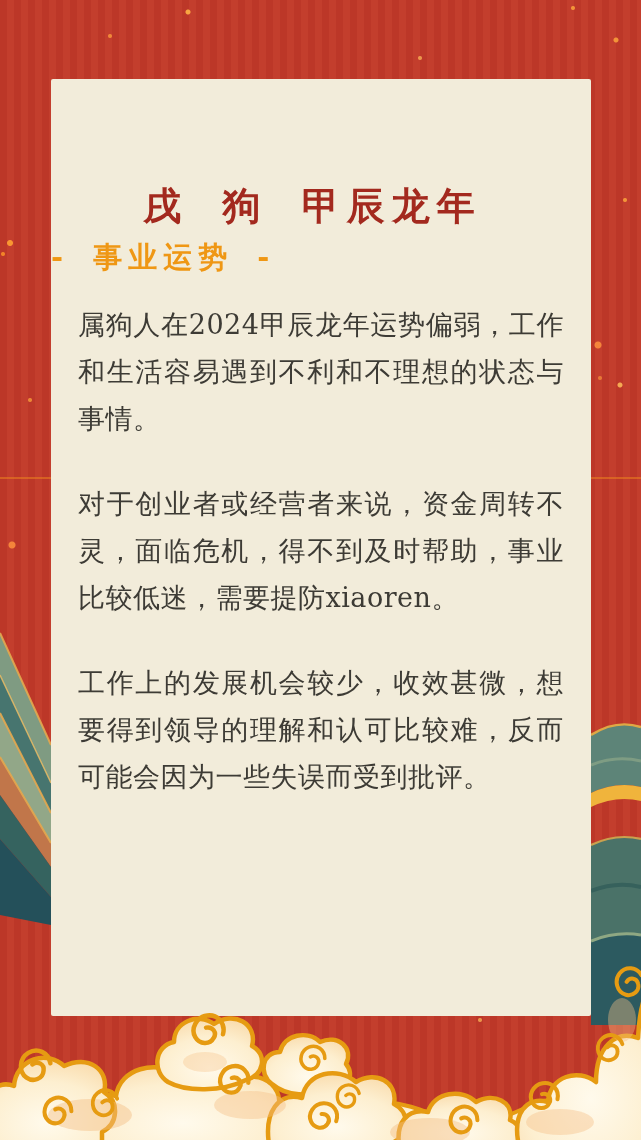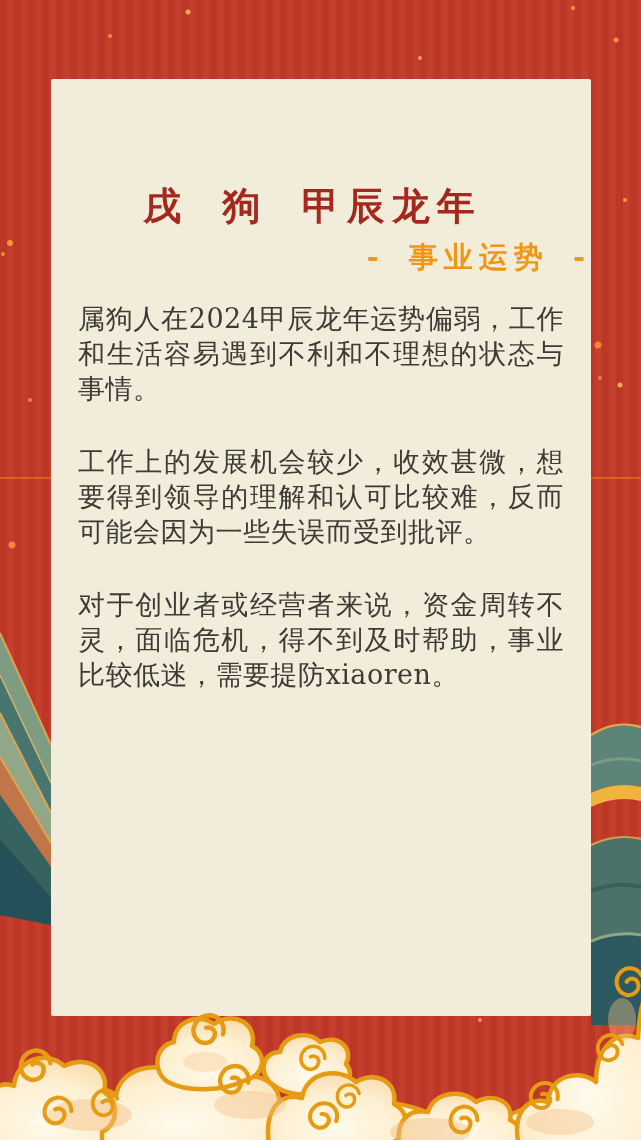--- a/index.html
+++ b/index.html
@@ -35,30 +35,30 @@
     background:var(--card-cream,#f2ecda);border-radius:2px;z-index:3;
     box-sizing:border-box;
   }
   .title{
     margin:104px 17px 0 0;text-align:center;
     font-family:"DejaVu Serif","Liberation Serif",serif;font-weight:bold;
     font-size:38px;line-height:46px;letter-spacing:7px;word-spacing:14px;
     color:var(--title-red,#a3291e);
   }
   .subtitle{
-    margin:10px 0 0 0;text-align:right;
+    margin:10px 0 0 0;text-align:left;
     font-family:"DejaVu Serif","Liberation Serif",serif;font-weight:bold;
     font-size:29px;line-height:36px;letter-spacing:6px;word-spacing:8px;
     color:var(--subtitle-orange,#ef9714);
   }
   .paragraphs{margin:26px 27px 0 27px;}
   .paragraphs p{
     margin:0 0 38px 0;
     font-family:"DejaVu Serif","Liberation Serif",serif;
-    font-size:27px;line-height:35px;color:var(--body-text,#3d3b35);
+    font-size:27px;line-height:47px;color:var(--body-text,#3d3b35);
     text-align:justify;text-justify:inter-ideograph;letter-spacing:.5px;
   }
   .mountain-left{position:absolute;left:0;top:615px;width:51px;height:320px;z-index:1;}
   .mountain-right{position:absolute;right:0;top:695px;width:50px;height:330px;z-index:1;}
   .clouds{position:absolute;left:0;bottom:0;width:641px;height:190px;z-index:5;}
 </style>
 </head>
 <body>
 
 <div class="canvas">
@@ -86,22 +86,22 @@
     <path d="M0 196 Q25 186 50 192" stroke="#2e5a57" stroke-width="4" fill="none" opacity="0.7"></path>
     <path d="M0 246 Q25 236 50 240 L50 330 L0 330 Z" fill="#2c5a60"></path>
     <path d="M0 246 Q25 236 50 240" stroke="#8fa883" stroke-width="3" fill="none"></path>
   </svg>
 
   <div class="card">
     <h1 class="title">戌 狗 甲辰龙年</h1>
     <h2 class="subtitle">- 事业运势 -</h2>
     <div class="paragraphs">
       <p>属狗人在2024甲辰龙年运势偏弱，工作和生活容易遇到不利和不理想的状态与事情。</p>
+      <p>对于创业者或经营者来说，资金周转不灵，面临危机，得不到及时帮助，事业比较低迷，需要提防xiaoren。</p>
       <p>工作上的发展机会较少，收效甚微，想要得到领导的理解和认可比较难，反而可能会因为一些失误而受到批评。</p>
-      <p>对于创业者或经营者来说，资金周转不灵，面临危机，得不到及时帮助，事业比较低迷，需要提防xiaoren。</p>
     </div>
   </div>
 
   <svg class="clouds" viewBox="0 0 641 190" preserveAspectRatio="none" aria-hidden="true">
     <defs>
       <radialGradient id="cg" cx="50%" cy="70%" r="80%">
         <stop offset="0" stop-color="#fffaec"></stop>
         <stop offset="0.55" stop-color="#fdefd0"></stop>
         <stop offset="1" stop-color="#f8d6a2"></stop>
       </radialGradient>

